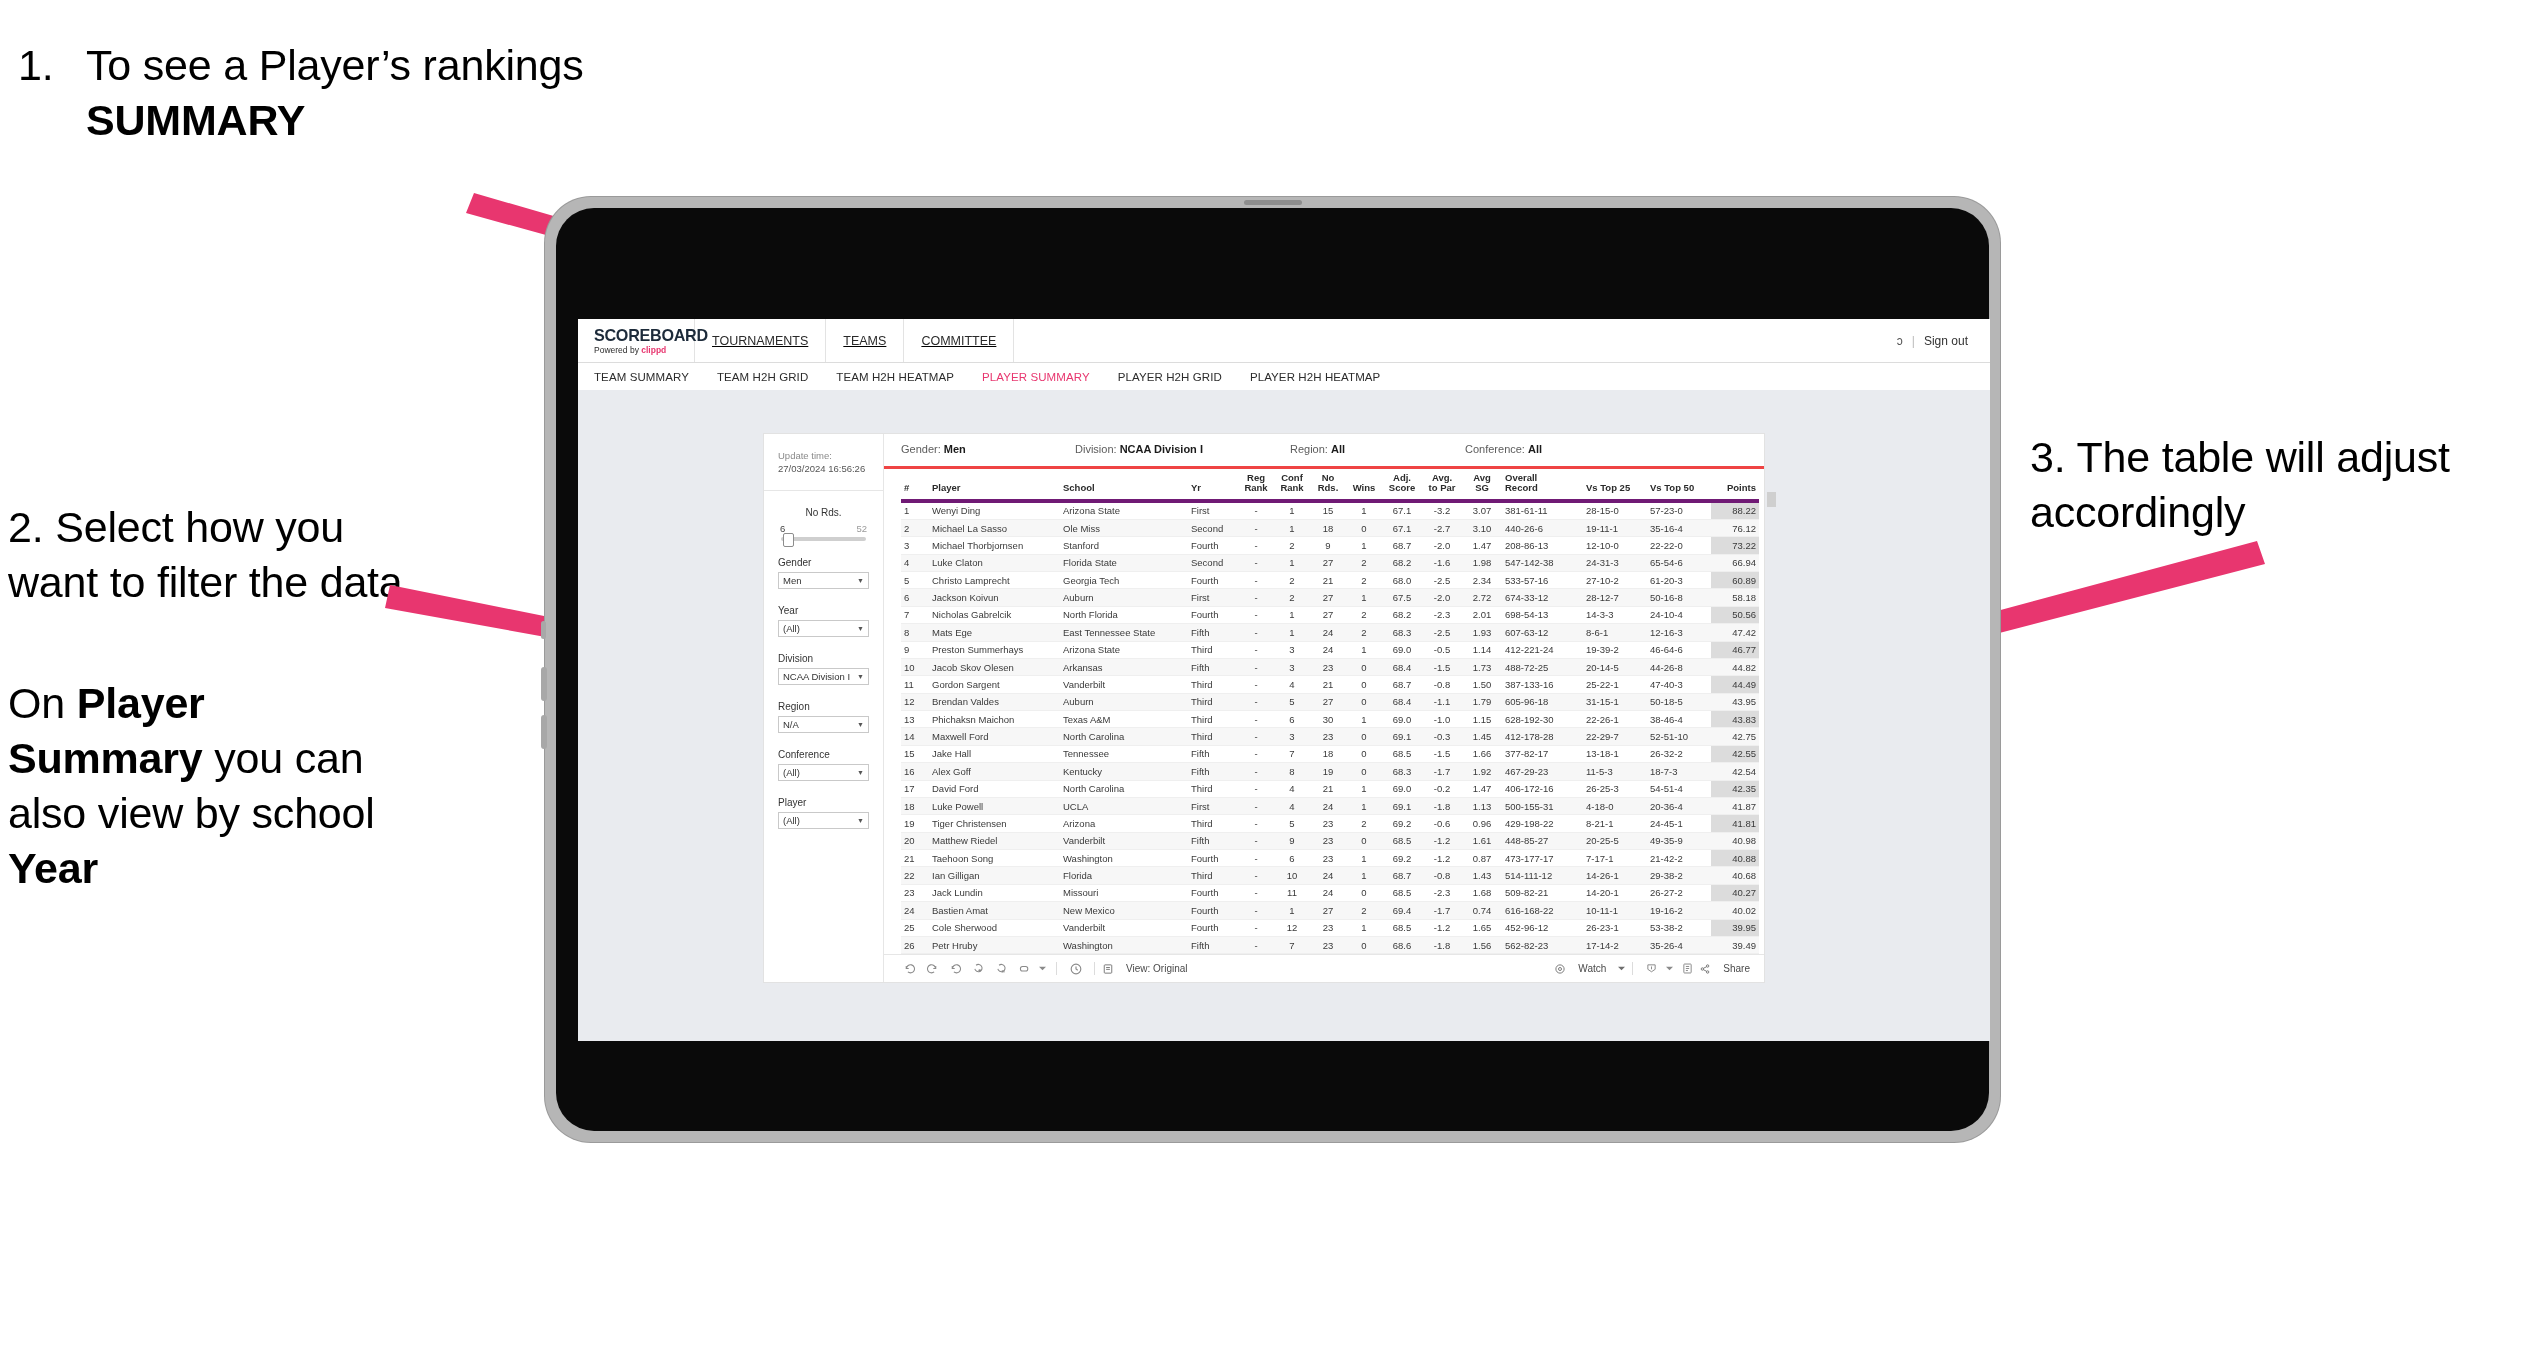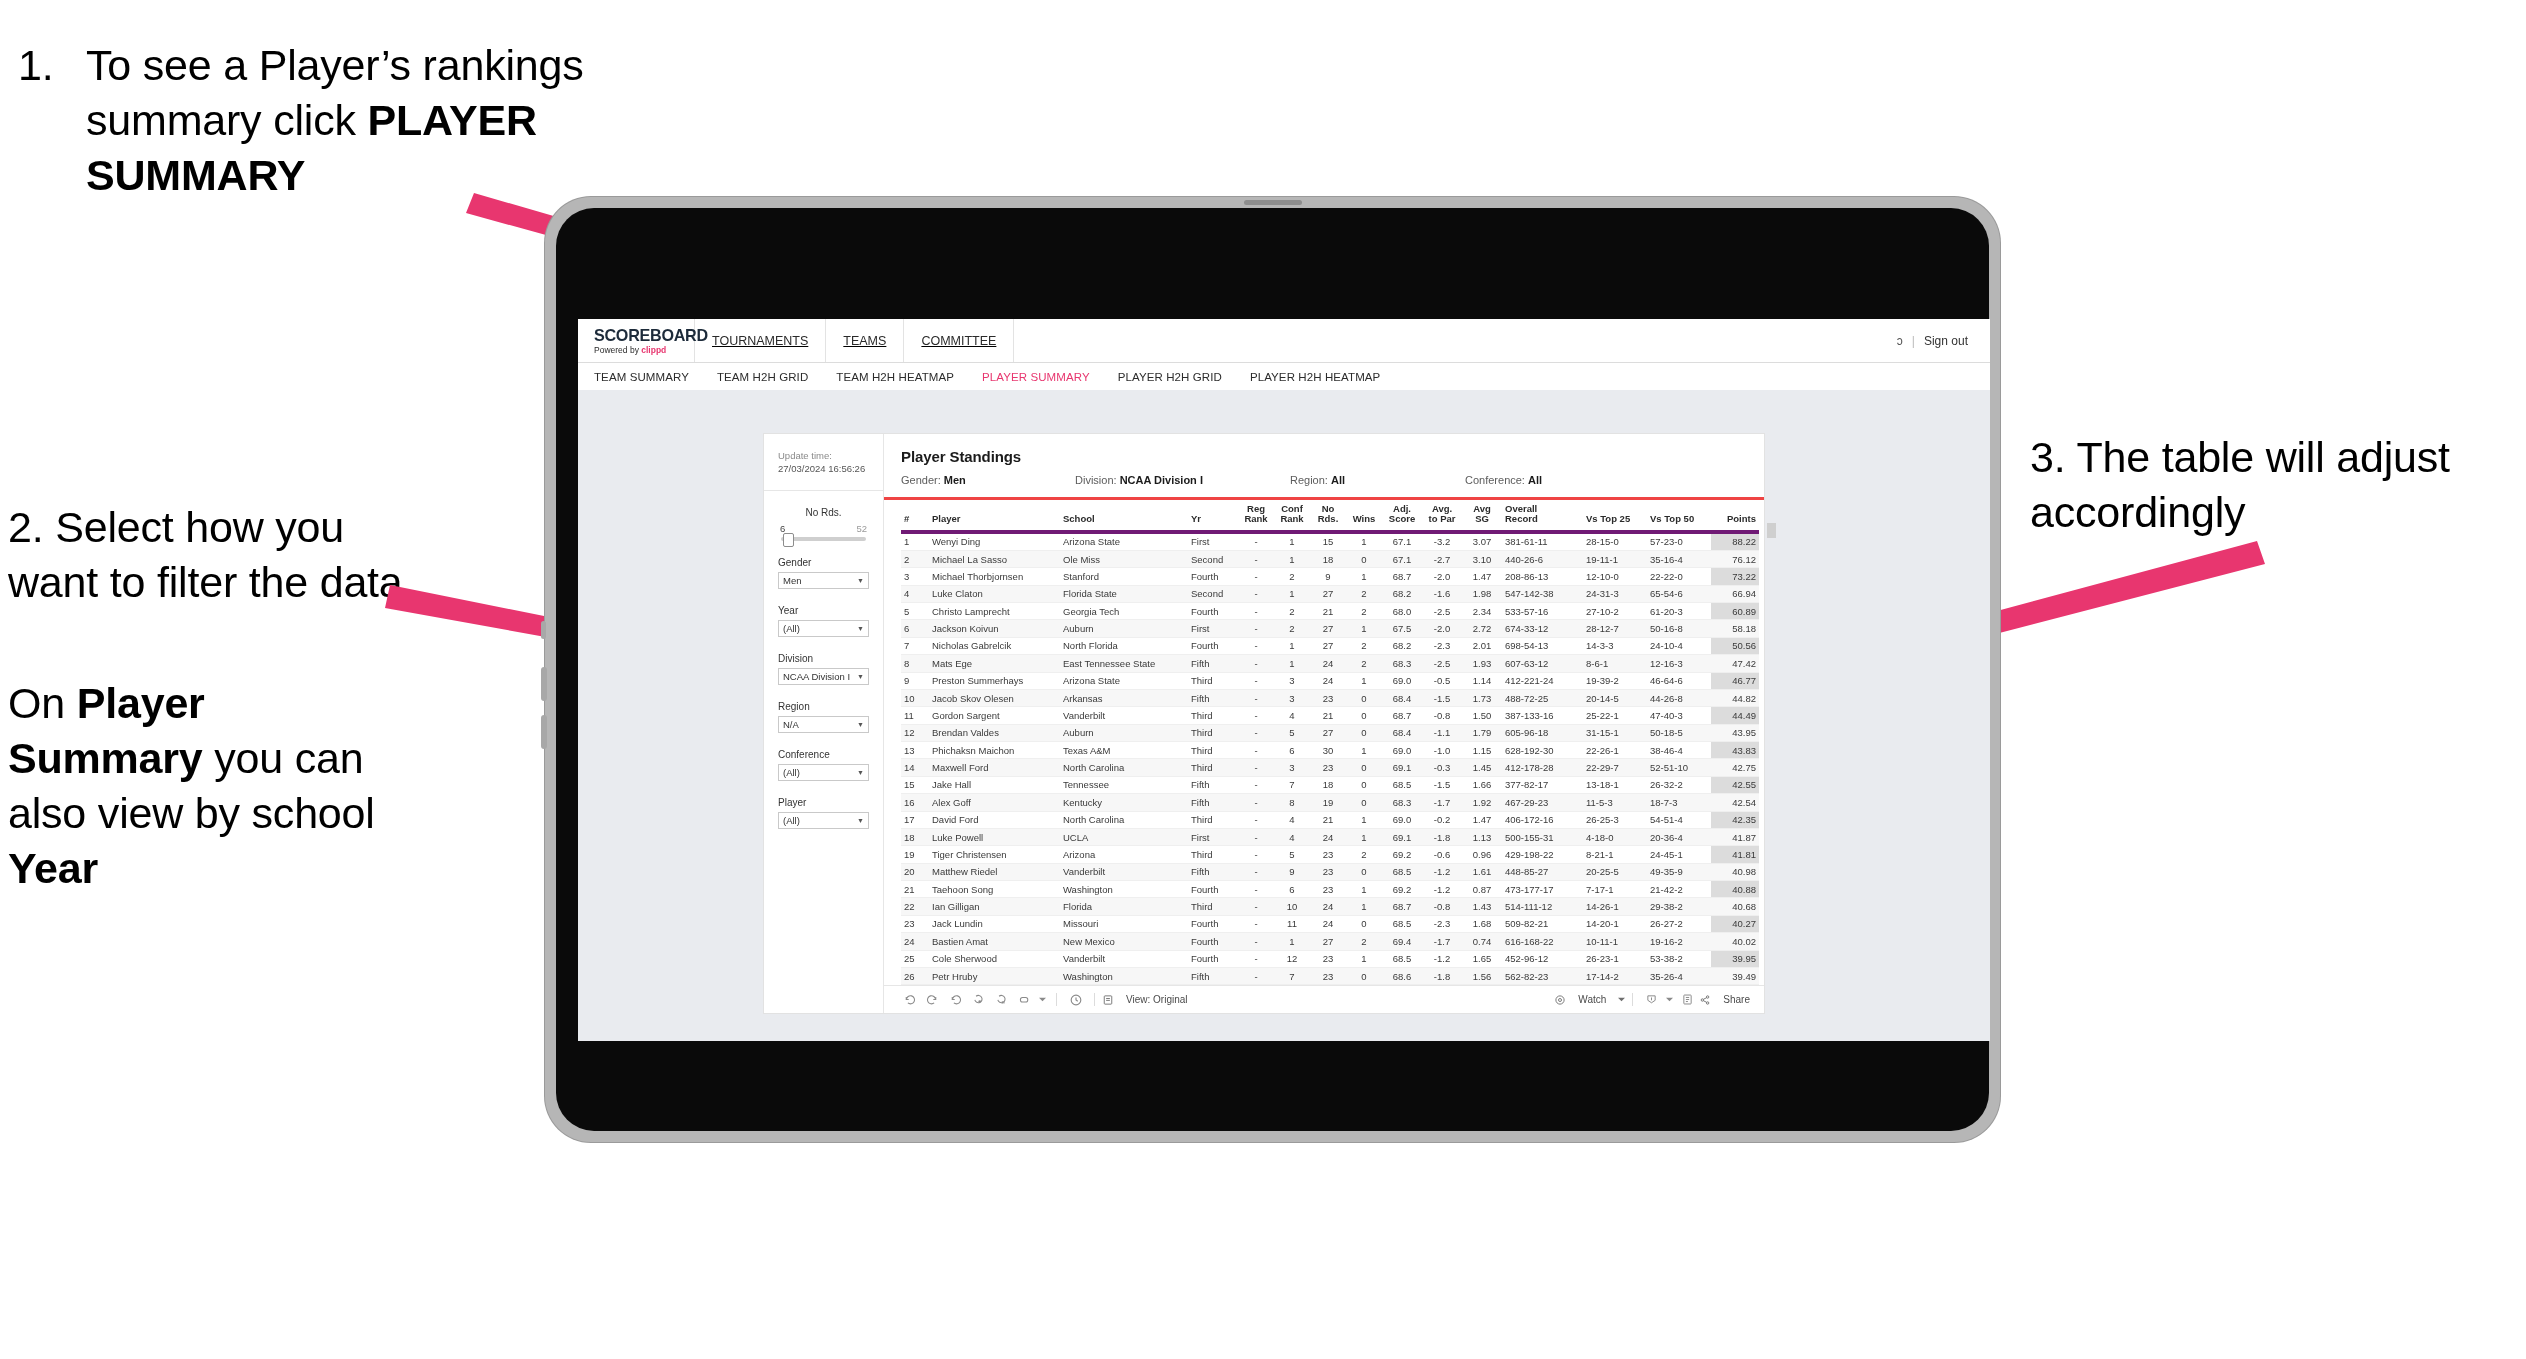--- a/index.html
+++ b/index.html
@@ -137,21 +137,20 @@
   .toolbar .spacer{margin-left:auto;}
   .toolbar svg{display:block;}
 </style>
 </head>
 <body>
 
 <div class="anno" id="anno-1">
   <span class="num">1.</span>
   <div class="body">
     <div>To see a Player’s rankings</div>
-    <div><span>summary click </span><b>PLAYER</b></div>
     <div><b>SUMMARY</b></div>
   </div>
 </div>
 
 <div class="anno" id="anno-2">
   <div>2. Select how you want to filter the data</div>
   <div class="p2"><span>On </span><b>Player Summary</b><span> you can also view by school </span><b>Year</b></div>
 </div>
 
 <div class="anno" id="anno-3">
@@ -268,21 +267,20 @@
               <div class="f-group">
                 <div class="f-label">Player</div>
                 <div class="f-select">
                   <span>(All)</span>
                   <span class="caret">▼</span>
                 </div>
               </div>
             </div>
 
             <div class="content">
-              <div class="viz-title">Player Standings</div>
               <div class="viz-sub">
                 <div class="f"><span>Gender: </span><b>Men</b></div>
                 <div class="f"><span>Division: </span><b>NCAA Division I</b></div>
                 <div class="f"><span>Region: </span><b>All</b></div>
                 <div class="f"><span>Conference: </span><b>All</b></div>
               </div>
 
               <div class="tbl-wrap">
                 <div class="scrollbar"></div>
                 <table class="std">

